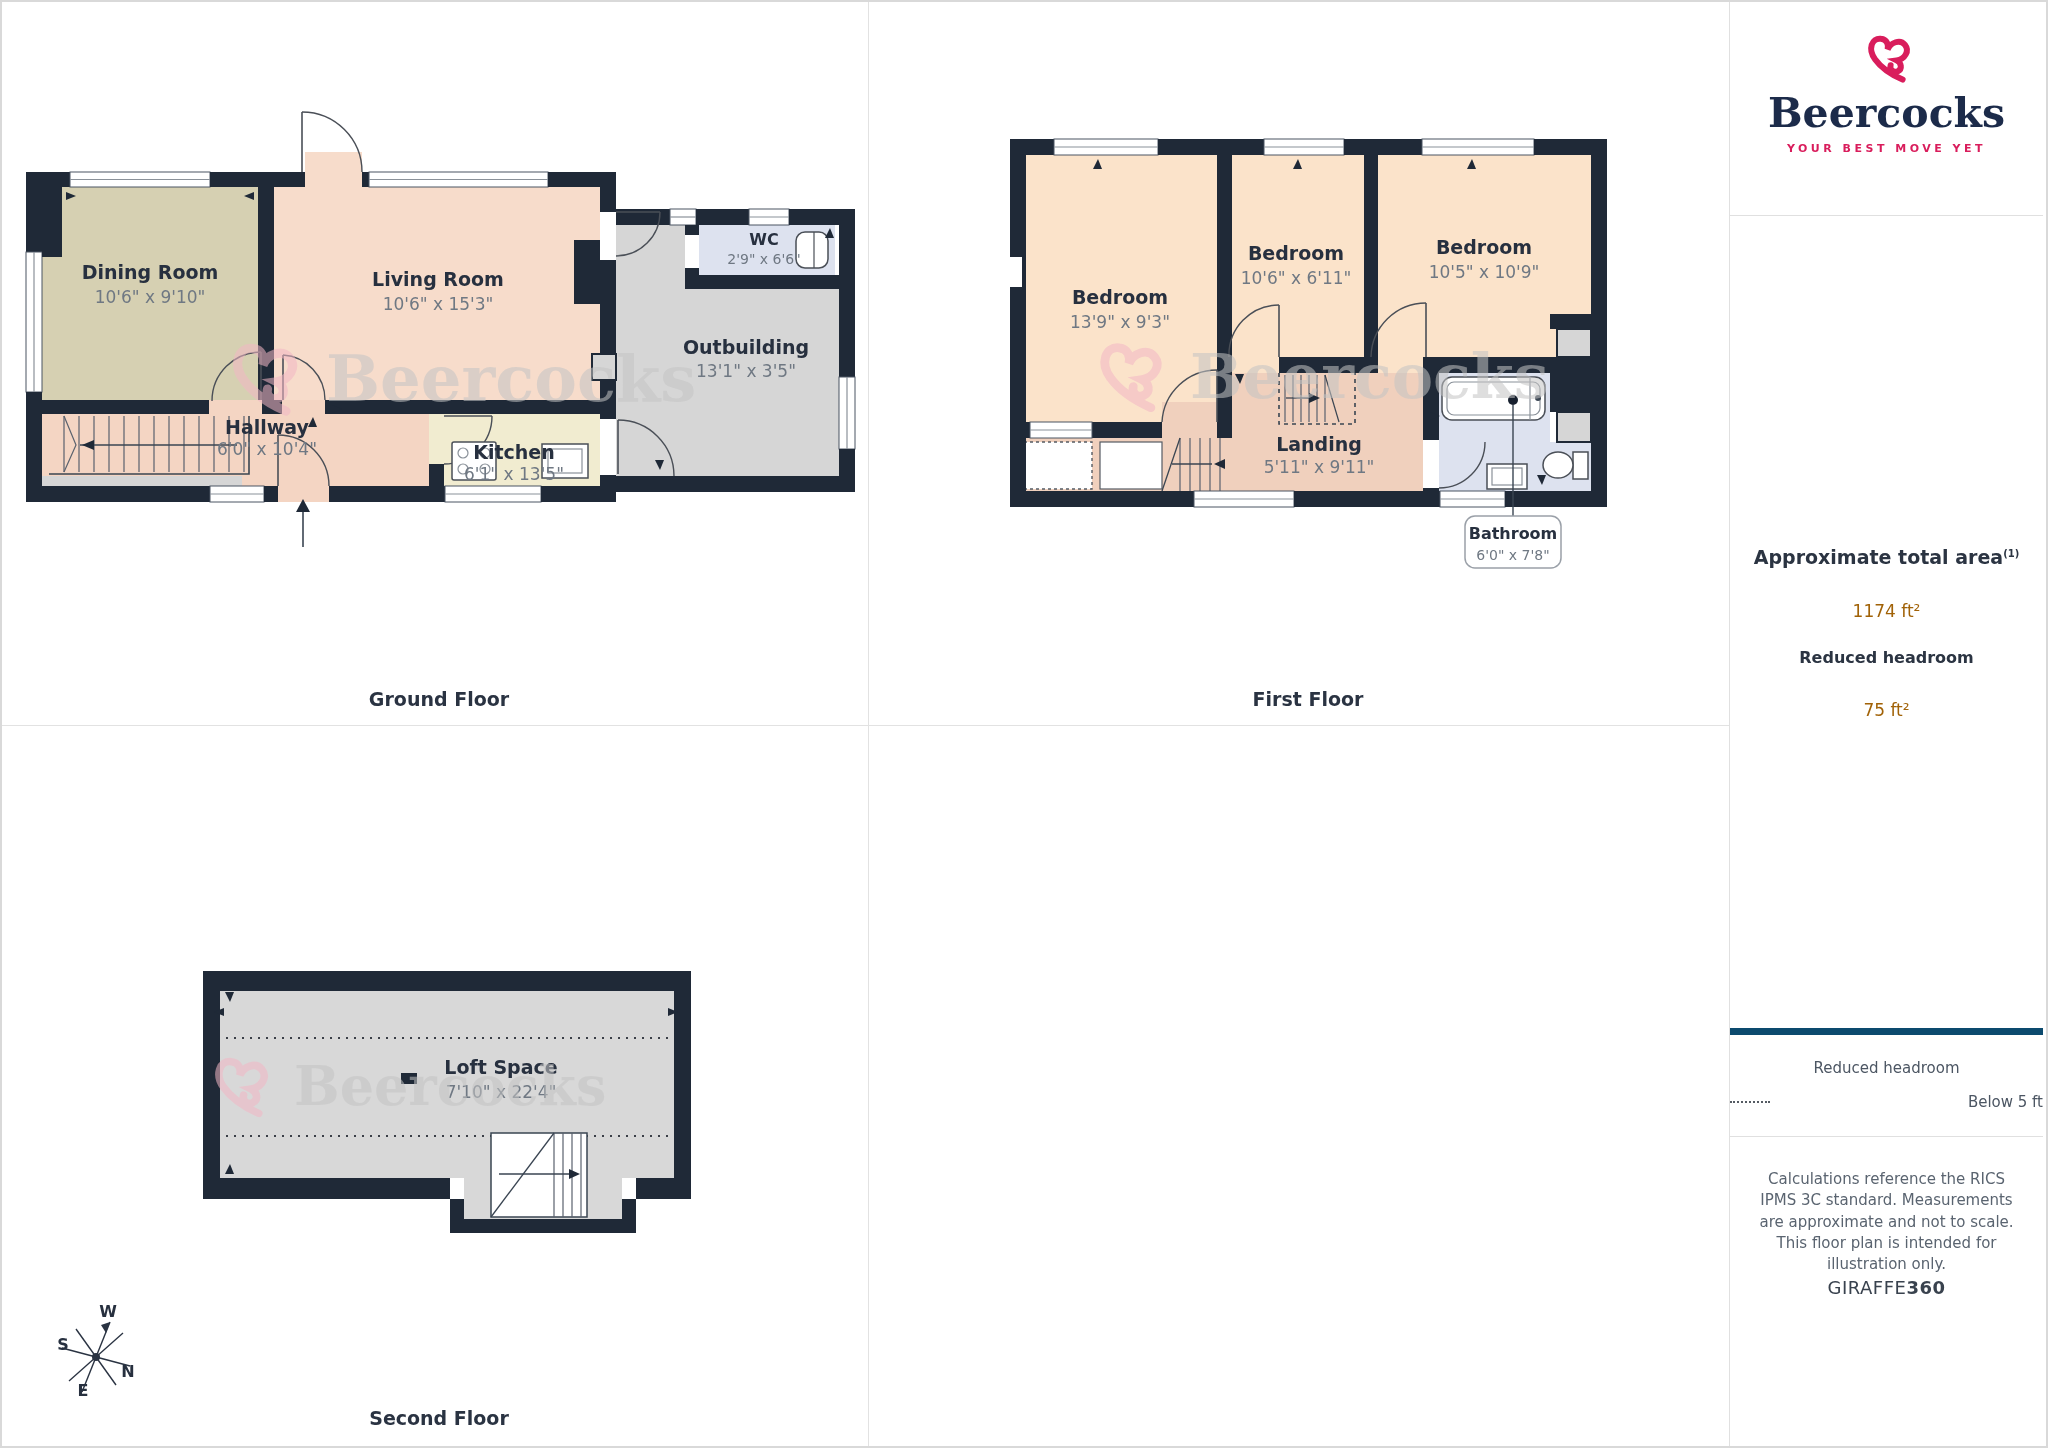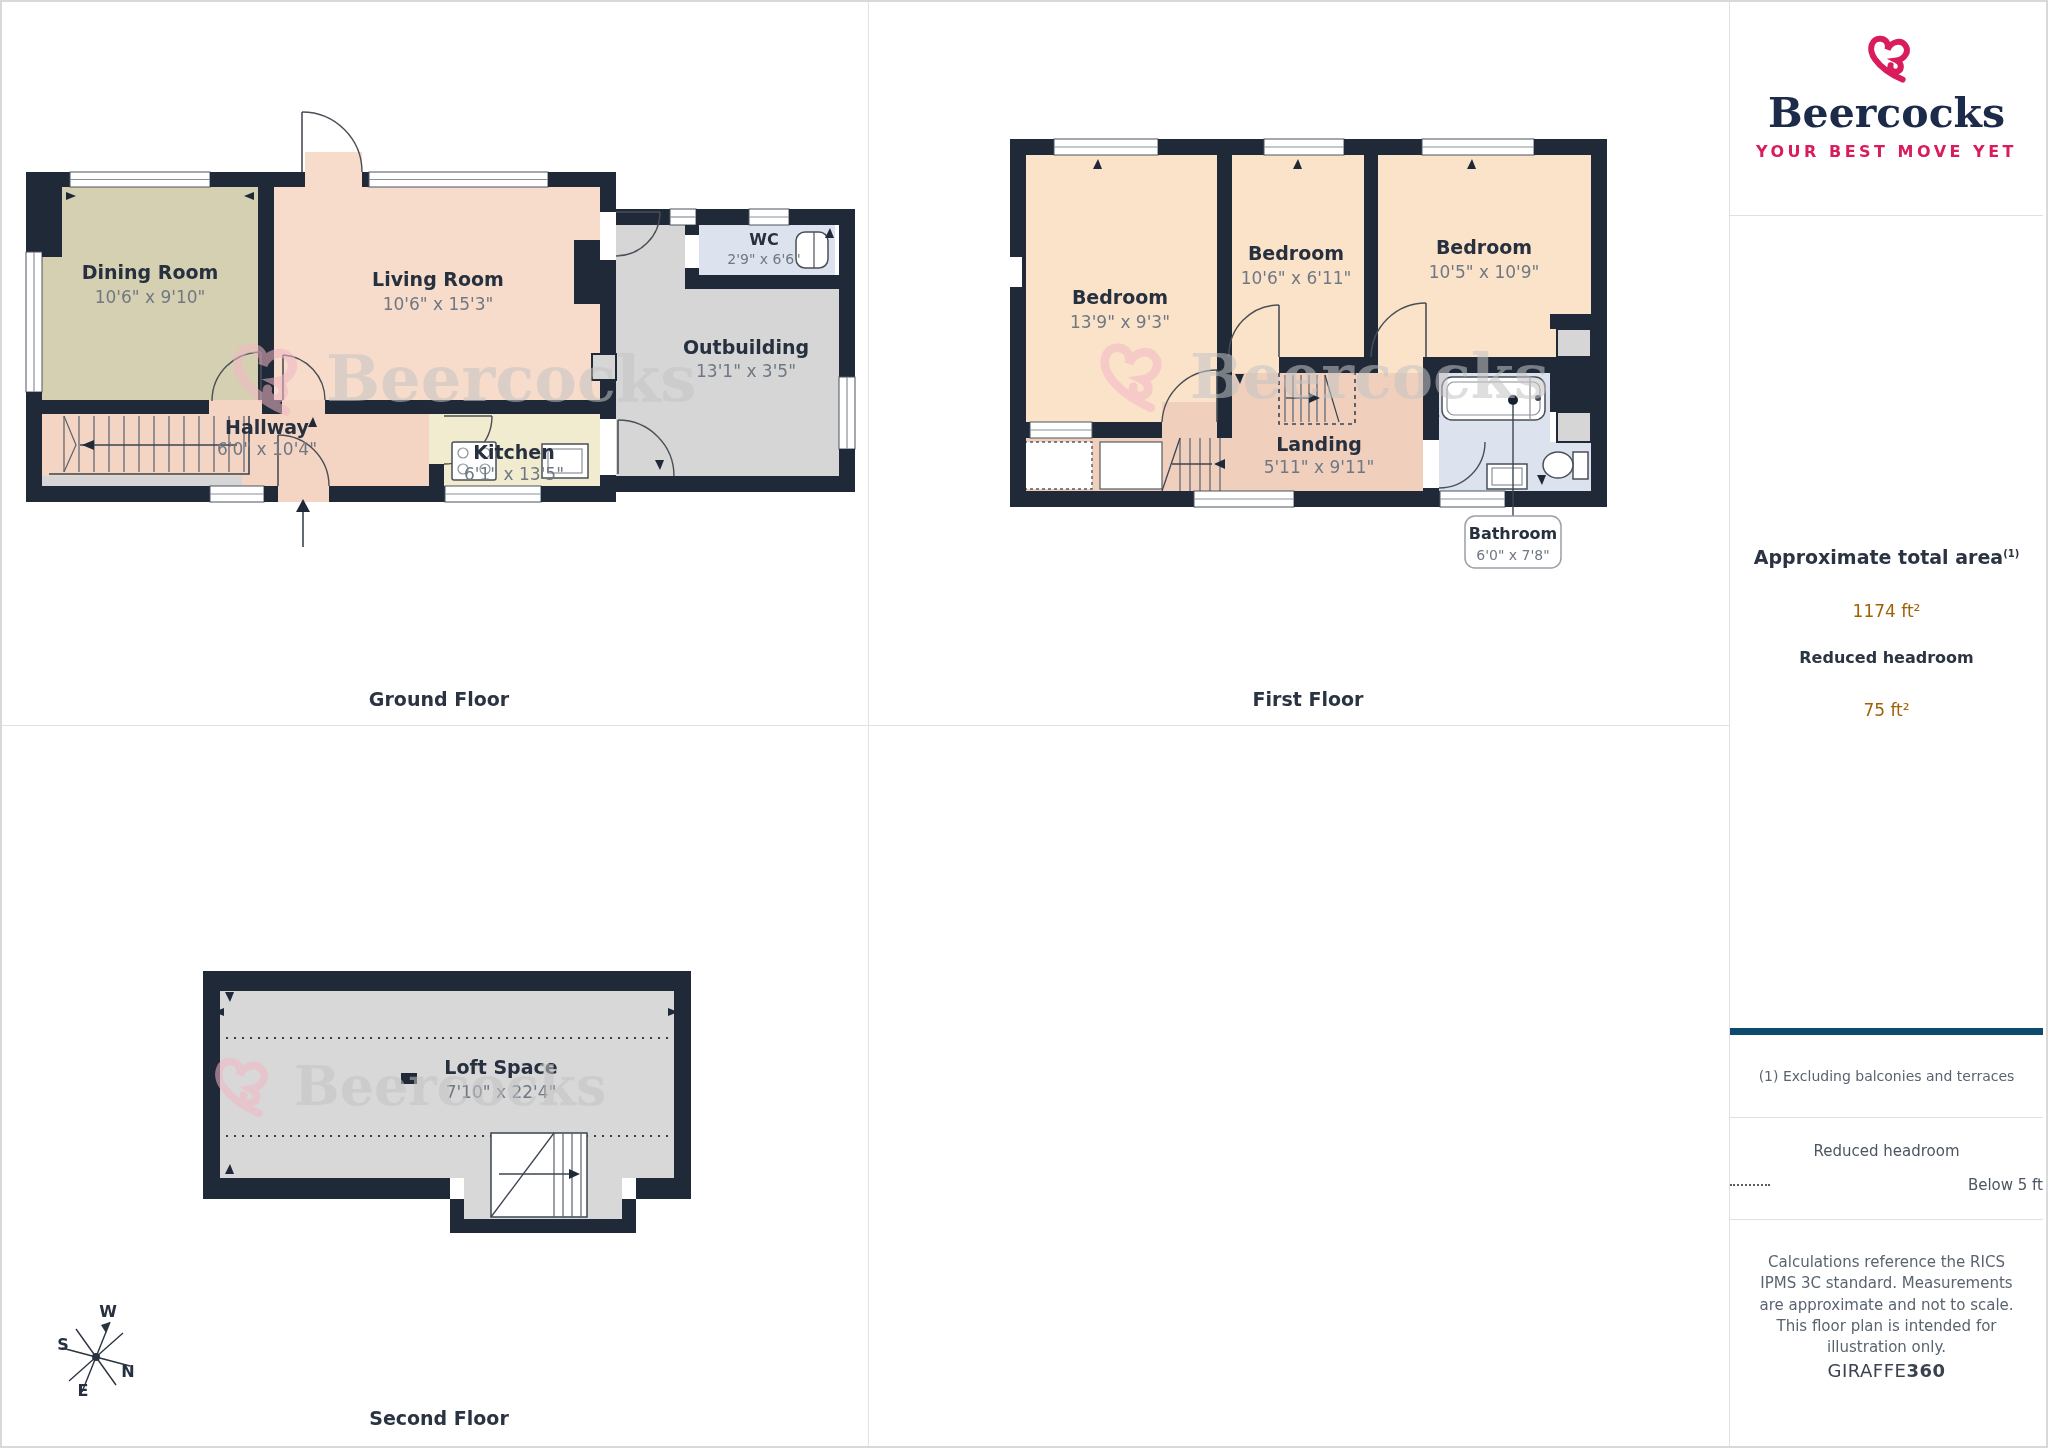--- a/index.html
+++ b/index.html
@@ -37,21 +37,21 @@
   .wm{position:absolute;display:flex;align-items:center;gap:14px;opacity:.55;pointer-events:none;}
   .wm .wmtext{font-family:"DejaVu Serif","Liberation Serif",serif;font-weight:bold;color:#c4c4c4;}
   
   .sidebar{
     position:absolute;left:1727px;top:0;width:313px;height:1444px;
     border-left:1px solid #e0e0e0;display:flex;flex-direction:column;
   }
   .sb-section{box-sizing:border-box;width:100%;text-align:center;}
   .sb-logo{height:214px;border-bottom:1px solid #e0e0e0;display:flex;flex-direction:column;align-items:center;justify-content:flex-start;padding-top:26px;}
   .brand-word{font-family:"DejaVu Serif","Liberation Serif",serif;font-weight:bold;font-size:41px;color:#1c2b4a;line-height:1.05;margin-top:4px;}
-  .brand-tag{font-size:16px;font-weight:bold;color:#d91d5c;letter-spacing:3.5px;margin-top:7px;}
+  .brand-tag{font-size:11px;font-weight:bold;color:#d91d5c;letter-spacing:3.5px;margin-top:7px;}
   .sb-main{height:819px;border-bottom:7px solid #0c4a6e;padding-top:330px;}
   .sb-area-title{font-size:19px;font-weight:bold;color:#2b3442;}
   .sb-area-title sup{font-size:10px;}
   .sb-value{font-size:17px;color:#a16207;margin-top:33px;}
   .sb-sub-title{font-size:16px;font-weight:bold;color:#2b3442;margin-top:27px;}
   .sb-note{height:83px;border-bottom:1px solid #e0e0e0;display:flex;align-items:center;justify-content:center;font-size:14px;color:#5a6470;}
   .sb-legend{height:102px;border-bottom:1px solid #e0e0e0;padding-top:24px;}
   .legend-title{font-size:15px;color:#4c5663;}
   .legend-row{margin-top:16px;display:flex;align-items:center;justify-content:space-between;gap:12px;font-size:15px;color:#4c5663;}
   .legend-dash{display:inline-block;width:40px;border-top:2px dotted #555b63;}
@@ -435,23 +435,20 @@
       </svg>
       <div class="brand-word">Beercocks</div>
       <div class="brand-tag">YOUR BEST MOVE YET</div>
     </div>
     <div class="sb-section sb-main">
       <div class="sb-area-title"><span>Approximate total area</span><sup>(1)</sup></div>
       <div class="sb-value">1174 ft²</div>
       <div class="sb-sub-title">Reduced headroom</div>
       <div class="sb-value">75 ft²</div>
     </div>
-    <div class="sb-section sb-note">
-      <span>(1) Excluding balconies and terraces</span>
-    </div>
     <div class="sb-section sb-legend">
       <div class="legend-title">Reduced headroom</div>
       <div class="legend-row">
         <span class="legend-dash"></span>
         <span>Below 5 ft</span>
       </div>
     </div>
     <div class="sb-section sb-disclaimer">
       <div>Calculations reference the RICS IPMS 3C standard. Measurements are approximate and not to scale. This floor plan is intended for illustration only.</div>
       <div class="giraffe">

